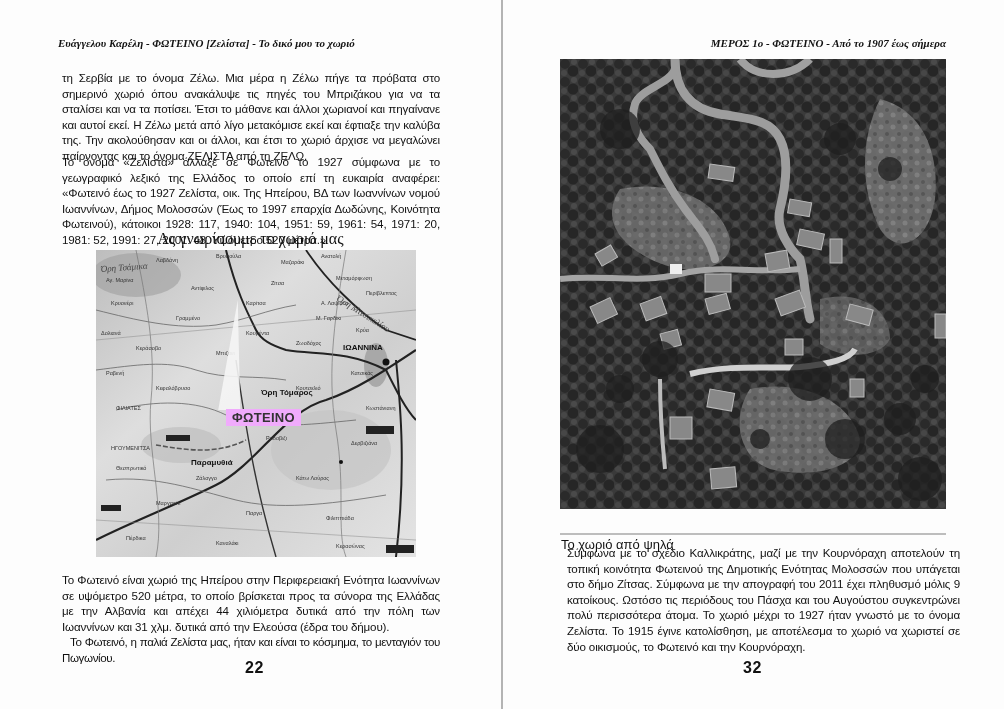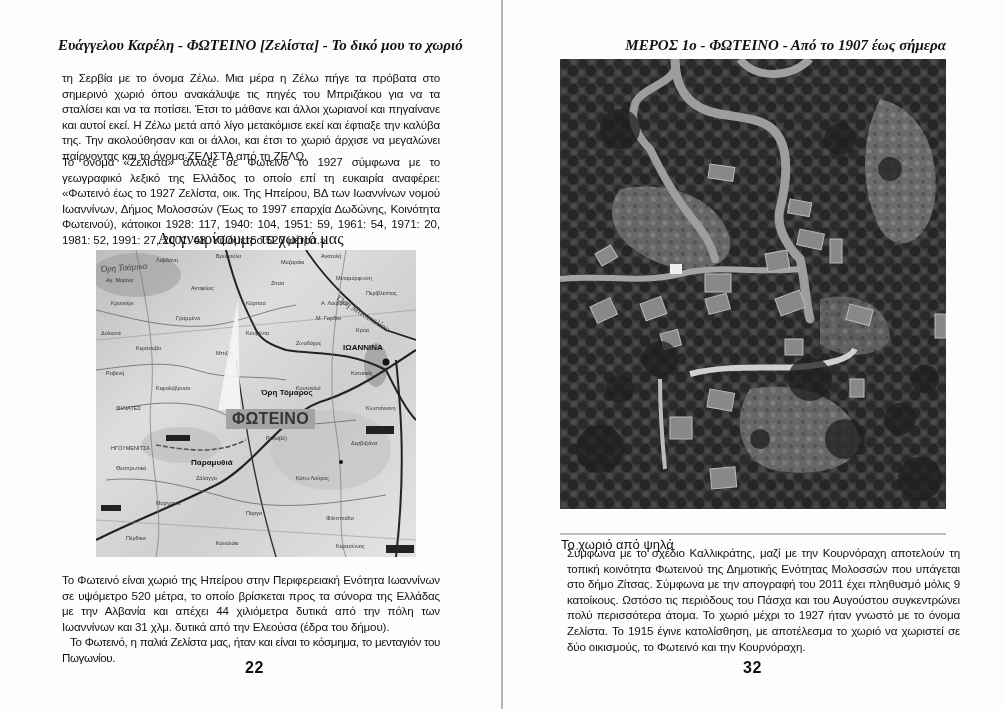--- a/index.html
+++ b/index.html
@@ -7,21 +7,21 @@
     body { position: relative; font-family: "Liberation Sans", sans-serif; color: #111; }
 
     .page { position: absolute; top: 0; height: 709px; background: #fdfdfd; }
     .page-left { left: 0; width: 501px; }
     .page-right { left: 503px; width: 501px; }
     .spine { position: absolute; left: 501px; top: 0; width: 2px; height: 709px; background: #b4b4b4; }
 
     .running-head {
       position: absolute; top: 37px;
       font-family: "Liberation Serif", serif; font-style: italic; font-weight: bold;
-      font-size: 15px; color: #111; white-space: nowrap;
+      font-size: 11px; color: #111; white-space: nowrap;
     }
     .page-left .running-head { left: 58px; }
     .page-right .running-head { right: 58px; }
 
     .body-text {
       position: absolute; font-family: "Liberation Sans Narrow", "Liberation Sans", sans-serif;
       font-size: 11.6px; line-height: 15.6px; text-align: justify; color: #111;
       letter-spacing: -0.15px;
     }
     .body-text p { margin: 4px; }
@@ -39,22 +39,22 @@
     .page-left .page-num { left: 245px; }
     .page-right .page-num { left: 240px; }
 
     
     .map {
       position: absolute; left: 96px; top: 250px; width: 320px; height: 307px; overflow: hidden;
       background: #d9d9d9;
     }
     .map svg { width: 100%; height: 100%; display: block; }
     .map-label {
-      position: absolute; left: 130px; top: 159px; padding: 1px 6px; background: #a3a3a3;
-      font-family: "Liberation Sans", sans-serif; font-size: 16px; font-weight: bold; color: #333;
+      position: absolute; left: 130px; top: 159px; padding: 1px 6px; background: #f0abfc;
+      font-family: "Liberation Sans", sans-serif; font-size: 13px; font-weight: bold; color: #333;
       letter-spacing: 0.3px;
     }
     .map-pointer {
       position: absolute; left: 128px; top: 50px; width: 0; height: 0;
       border-left: 8px solid transparent; border-right: 14px solid transparent;
       border-bottom: 110px solid rgba(245,245,245,0.9);
       transform: skewX(-6deg);
     }
 
     

